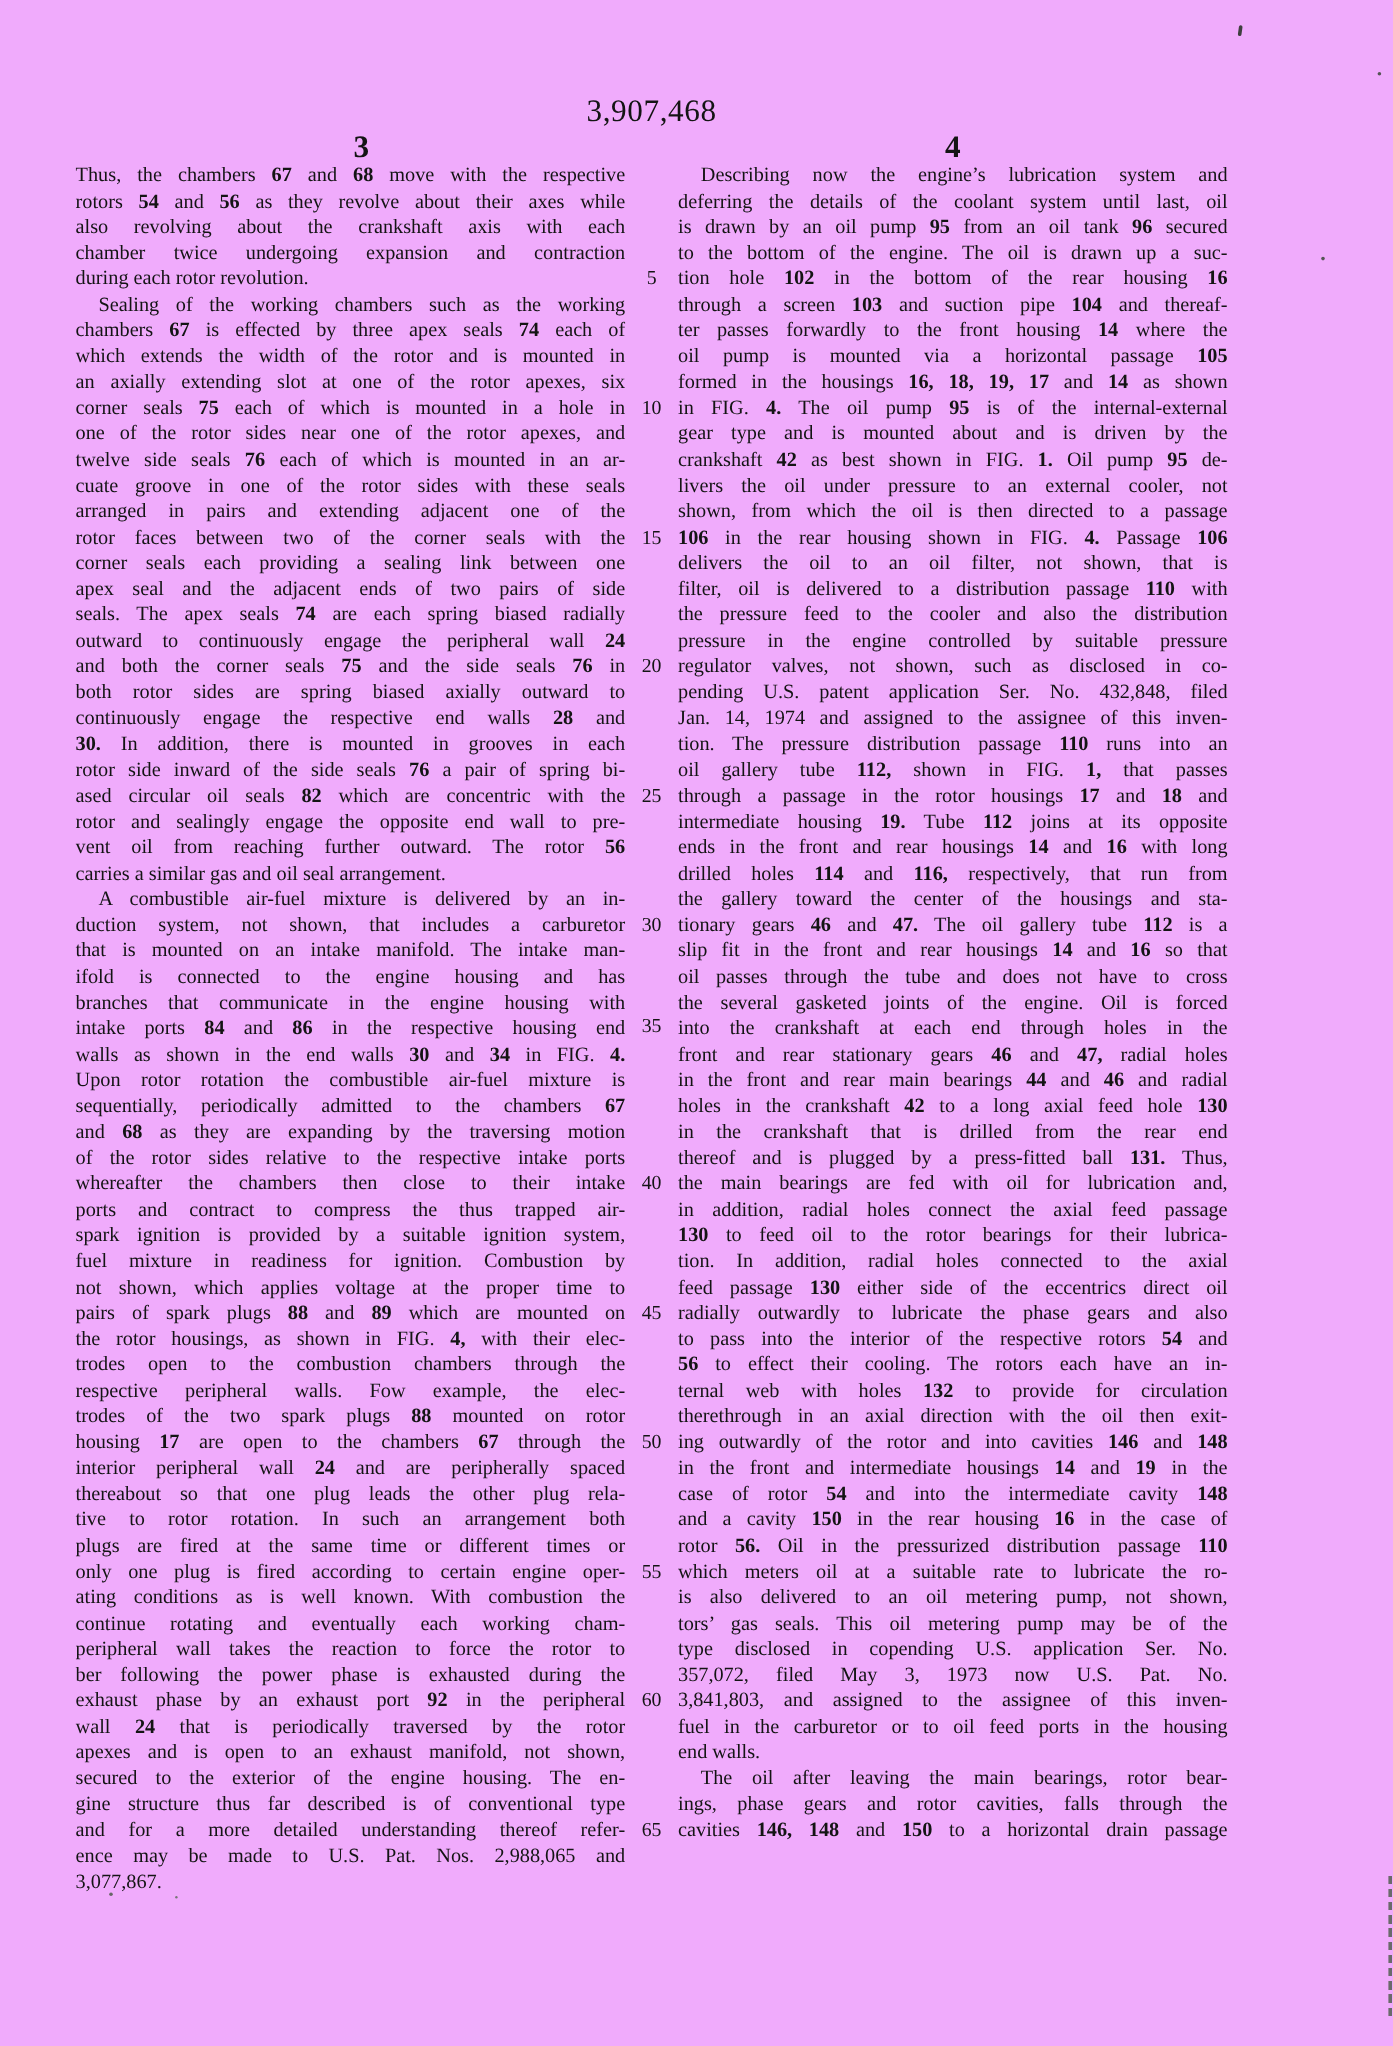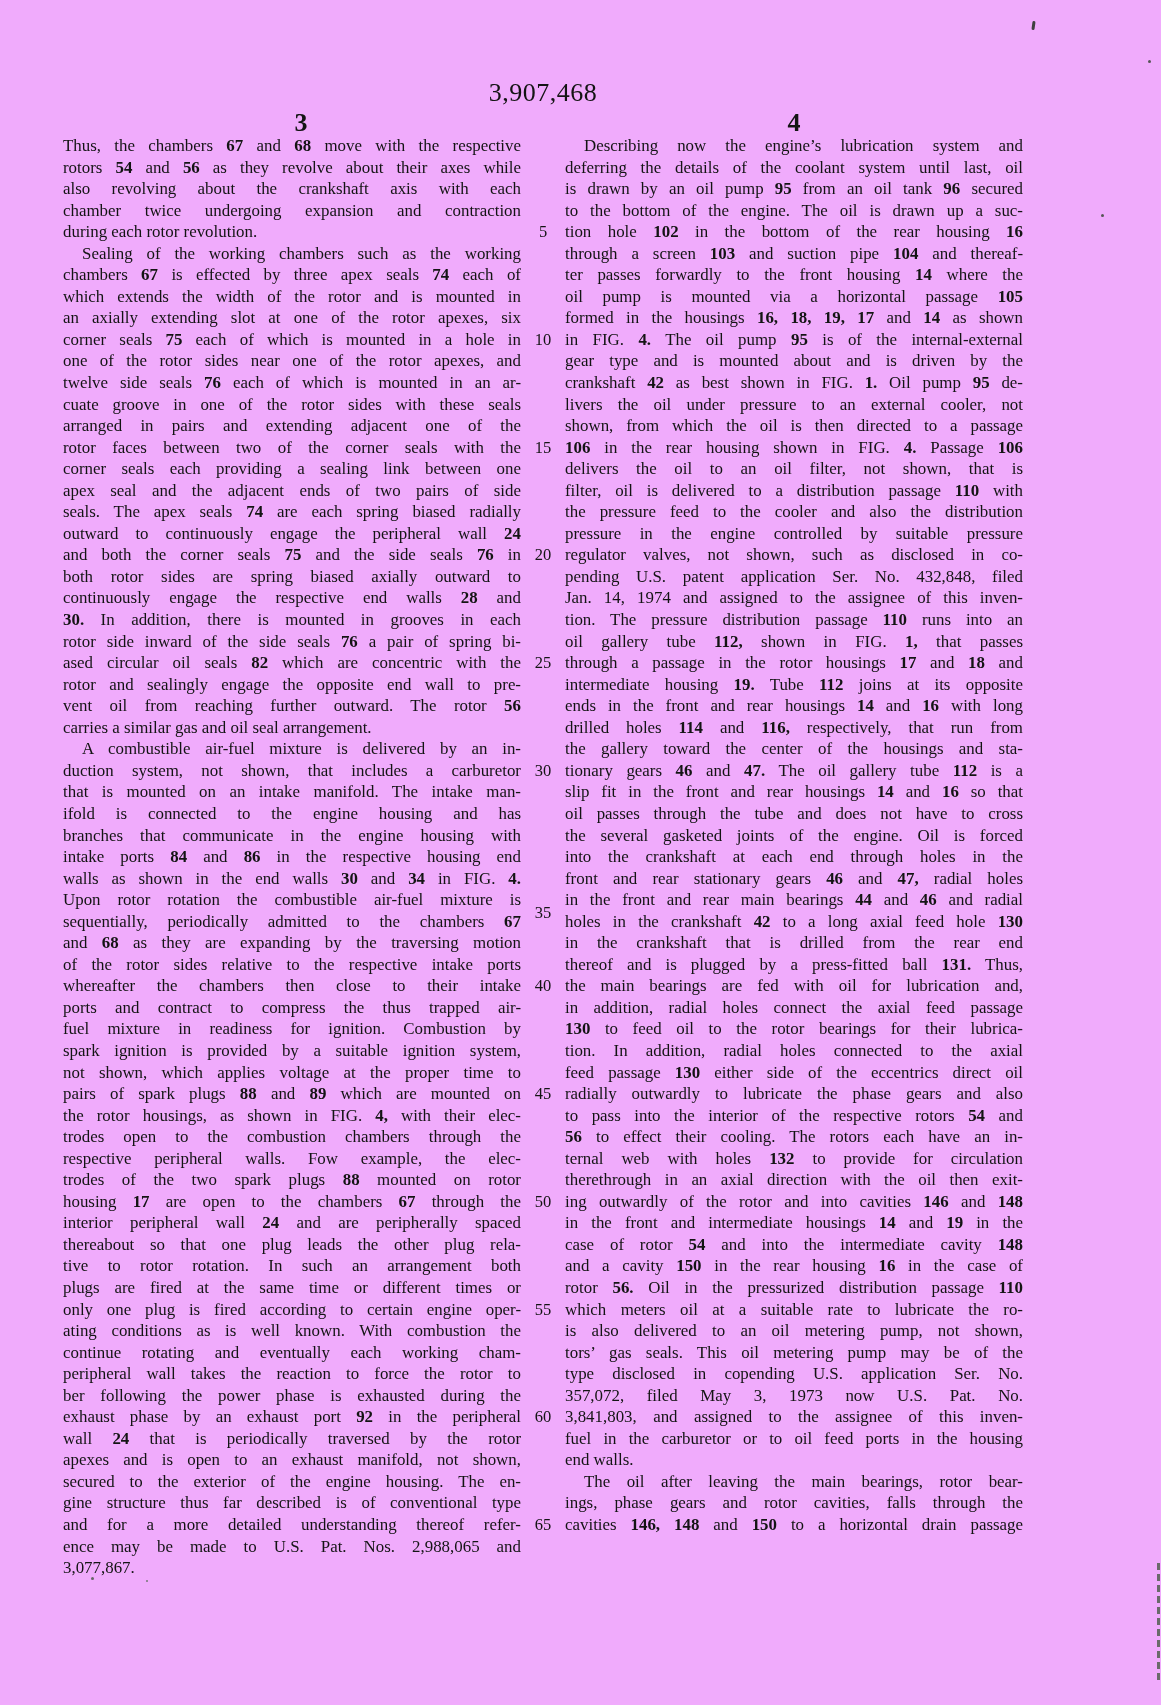--- a/index.html
+++ b/index.html
@@ -99,22 +99,22 @@
         <div class="line">ifold is connected to the engine housing and has</div>
         <div class="line">branches that communicate in the engine housing with</div>
         <div class="line">intake ports <b>84</b> and <b>86</b> in the respective housing end</div>
         <div class="line">walls as shown in the end walls <b>30</b> and <b>34</b> in FIG. <b>4.</b></div>
         <div class="line">Upon rotor rotation the combustible air-fuel mixture is</div>
         <div class="line">sequentially, periodically admitted to the chambers <b>67</b></div>
         <div class="line">and <b>68</b> as they are expanding by the traversing motion</div>
         <div class="line">of the rotor sides relative to the respective intake ports</div>
         <div class="line">whereafter the chambers then close to their intake</div>
         <div class="line">ports and contract to compress the thus trapped air-</div>
+        <div class="line">spark ignition is provided by a suitable ignition system,</div>
         <div class="line">fuel mixture in readiness for ignition. Combustion by</div>
-        <div class="line">spark ignition is provided by a suitable ignition system,</div>
         <div class="line">not shown, which applies voltage at the proper time to</div>
         <div class="line">pairs of spark plugs <b>88</b> and <b>89</b> which are mounted on</div>
         <div class="line">the rotor housings, as shown in FIG. <b>4,</b> with their elec-</div>
         <div class="line">trodes open to the combustion chambers through the</div>
         <div class="line">respective peripheral walls. Fow example, the elec-</div>
         <div class="line">trodes of the two spark plugs <b>88</b> mounted on rotor</div>
         <div class="line">housing <b>17</b> are open to the chambers <b>67</b> through the</div>
         <div class="line">interior peripheral wall <b>24</b> and are peripherally spaced</div>
         <div class="line">thereabout so that one plug leads the other plug rela-</div>
         <div class="line">tive to rotor rotation. In such an arrangement both</div>
@@ -133,21 +133,21 @@
         <div class="line">ence may be made to U.S. Pat. Nos. 2,988,065 and</div>
         <div class="line para-end">3,077,867.</div>
       </div>
     <div class="gutter">
         <div class="gutter-num" style="top: 86.2px;">5</div>
         <div class="gutter-num" style="top: 193.95px;">10</div>
         <div class="gutter-num" style="top: 301.7px;">15</div>
         <div class="gutter-num" style="top: 409.45px;">20</div>
         <div class="gutter-num" style="top: 517.2px;">25</div>
         <div class="gutter-num" style="top: 624.95px;">30</div>
-        <div class="gutter-num" style="top: 767px;">35</div>
+        <div class="gutter-num" style="top: 709px;">35</div>
         <div class="gutter-num" style="top: 840.45px;">40</div>
         <div class="gutter-num" style="top: 948.2px;">45</div>
         <div class="gutter-num" style="top: 1055.95px;">50</div>
         <div class="gutter-num" style="top: 1163.7px;">55</div>
         <div class="gutter-num" style="top: 1271.45px;">60</div>
         <div class="gutter-num" style="top: 1379.2px;">65</div>
       </div>
     <div class="col">
         <div class="line indent">Describing now the engine’s lubrication system and</div>
         <div class="line">deferring the details of the coolant system until last, oil</div>

